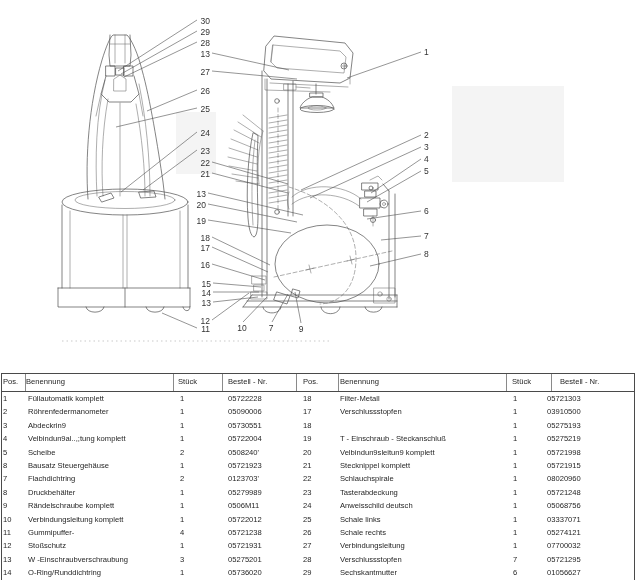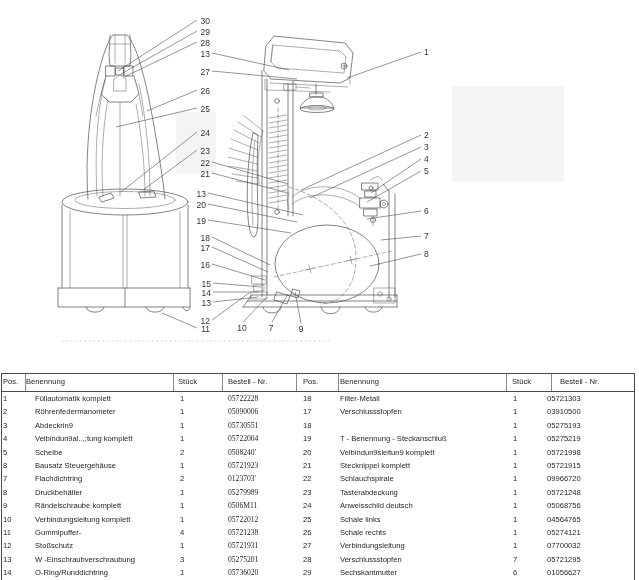--- a/index.html
+++ b/index.html
@@ -16,23 +16,23 @@
 
   .ptable{position:absolute;left:1px;top:373px;width:632px;height:206px;
           border:1px solid #4a4a4a;font-size:7.6px;color:#1f1f1f;background:#fff;}
   .phead{position:absolute;top:0;left:0;right:0;height:17px;line-height:16px;border-bottom:1px solid #4a4a4a;}
   .hsep{position:absolute;top:0;bottom:0;width:1px;background:#8a8a8a;}
   .hcell{position:absolute;top:0;white-space:nowrap;}
   .rows{position:absolute;top:18px;left:0;right:0;bottom:0;}
   .trow{position:relative;height:13.4px;line-height:13.4px;}
   .cell{position:absolute;top:0;white-space:nowrap;}
   .c-pos1{left:1px;width:22px;}
-  .c-name1{left:33px;}
+  .c-name1{left:26px;}
   .c-qty1{left:178px;}
-  .c-ord1{left:226px;font-family:Liberation Serif, serif;}
+  .c-ord1{left:226px;}
   .c-pos2{left:301px;}
   .c-name2{left:338px;}
   .c-qty2{left:511px;}
   .c-ord2{left:545px;}
   .h-pos1{left:1px;} .h-name1{left:24px;} .h-qty1{left:176px;} .h-ord1{left:226px;}
   .h-pos2{left:301px;} .h-name2{left:338px;} .h-qty2{left:510px;} .h-ord2{left:558px;}
 </style>
 </head>
 <body>
 
@@ -260,21 +260,21 @@
           <span class="cell c-pos2">18</span>
           <span class="cell c-qty2">1</span>
           <span class="cell c-ord2">05275193</span>
         </div>
         <div class="trow">
           <span class="cell c-pos1">4</span>
           <span class="cell c-name1">Velbindun9al..,;tung komplett</span>
           <span class="cell c-qty1">1</span>
           <span class="cell c-ord1">05722004</span>
           <span class="cell c-pos2">19</span>
-          <span class="cell c-name2">T - Benennung - Steckanschluß</span>
+          <span class="cell c-name2">T - Einschraub - Steckanschluß</span>
           <span class="cell c-qty2">1</span>
           <span class="cell c-ord2">05275219</span>
         </div>
         <div class="trow">
           <span class="cell c-pos1">5</span>
           <span class="cell c-name1">Scheibe</span>
           <span class="cell c-qty1">2</span>
           <span class="cell c-ord1">0508240'</span>
           <span class="cell c-pos2">20</span>
           <span class="cell c-name2">Velbindun9sleitun9 komplett</span>
@@ -292,21 +292,21 @@
           <span class="cell c-ord2">05721915</span>
         </div>
         <div class="trow">
           <span class="cell c-pos1">7</span>
           <span class="cell c-name1">Flachdichtring</span>
           <span class="cell c-qty1">2</span>
           <span class="cell c-ord1">0123703'</span>
           <span class="cell c-pos2">22</span>
           <span class="cell c-name2">Schlauchspirale</span>
           <span class="cell c-qty2">1</span>
-          <span class="cell c-ord2">09966720</span>
+          <span class="cell c-ord2">08020960</span>
         </div>
         <div class="trow">
           <span class="cell c-pos1">8</span>
           <span class="cell c-name1">Druckbehälter</span>
           <span class="cell c-qty1">1</span>
           <span class="cell c-ord1">05279989</span>
           <span class="cell c-pos2">23</span>
           <span class="cell c-name2">Tasterabdeckung</span>
           <span class="cell c-qty2">1</span>
           <span class="cell c-ord2">05721248</span>
@@ -322,21 +322,21 @@
           <span class="cell c-ord2">05068756</span>
         </div>
         <div class="trow">
           <span class="cell c-pos1">10</span>
           <span class="cell c-name1">Verbindungsleitung komplett</span>
           <span class="cell c-qty1">1</span>
           <span class="cell c-ord1">05722012</span>
           <span class="cell c-pos2">25</span>
           <span class="cell c-name2">Schale links</span>
           <span class="cell c-qty2">1</span>
-          <span class="cell c-ord2">04564765</span>
+          <span class="cell c-ord2">03337071</span>
         </div>
         <div class="trow">
           <span class="cell c-pos1">11</span>
           <span class="cell c-name1">Gummipuffer-</span>
           <span class="cell c-qty1">4</span>
           <span class="cell c-ord1">05721238</span>
           <span class="cell c-pos2">26</span>
           <span class="cell c-name2">Schale rechts</span>
           <span class="cell c-qty2">1</span>
           <span class="cell c-ord2">05274121</span>

